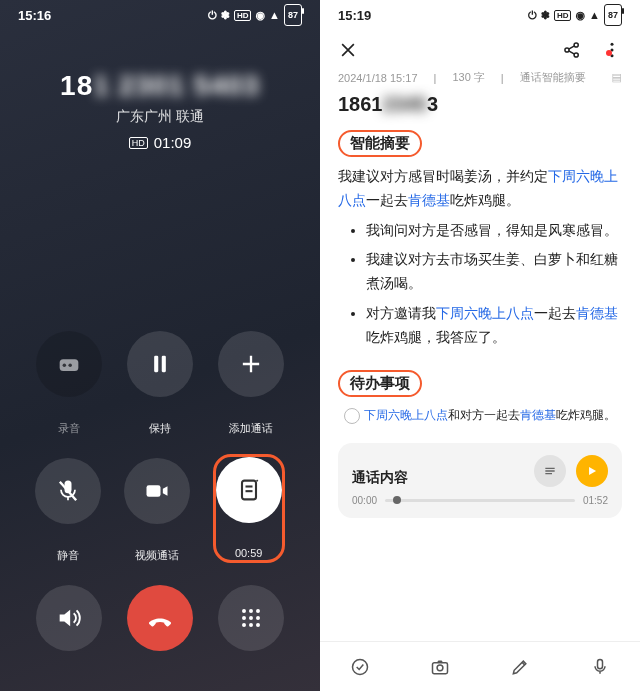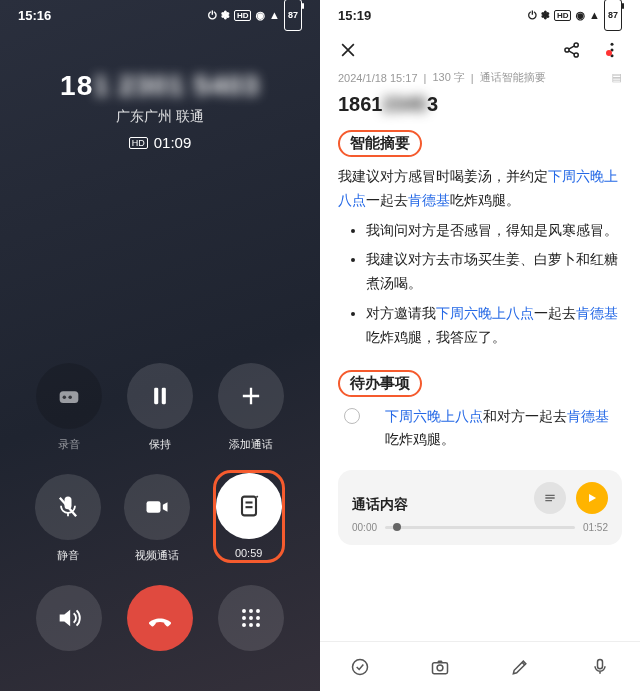--- a/index.html
+++ b/index.html
@@ -2,54 +2,54 @@
 <html><head>
 <meta charset="utf-8">
 <style>
 *{margin:0;padding:0;box-sizing:border-box;font-family:-apple-system,"PingFang SC","Microsoft YaHei",sans-serif}
 body{width:640px;height:691px;display:flex;overflow:hidden}
 .phone{width:320px;height:691px;position:relative;overflow:hidden}
 .left{background:linear-gradient(160deg,#2a2f3d 0%,#1f2430 55%,#34303a 100%);color:#fff}
 .right{background:#fff;color:#222}
 .status{height:30px;display:flex;align-items:center;justify-content:space-between;padding:0 18px;font-size:13px;font-weight:600}
 .status-icons{display:flex;gap:4px;align-items:center;font-size:11px}
-.batt{display:inline-flex;align-items:center;border:1px solid currentColor;border-radius:3px;padding:0 3px;font-size:9px;height:32px;position:relative}
+.batt{display:inline-flex;align-items:center;border:1px solid currentColor;border-radius:3px;padding:0 3px;font-size:9px;height:22px;position:relative}
 .batt::after{content:"";position:absolute;right:-3px;top:3px;width:2px;height:6px;background:currentColor;border-radius:1px}
 
 .call-info{text-align:center;margin-top:40px}
 .number{font-size:28px;font-weight:700;letter-spacing:1px}
 .blur{filter:blur(6px);display:inline-block}
 .loc{font-size:14px;opacity:.85;margin-top:6px}
 .timer{font-size:15px;margin-top:8px;display:flex;align-items:center;justify-content:center;gap:6px}
 .hd{font-size:9px;border:1px solid #fff;padding:0 2px;border-radius:2px}
 
 .controls{position:absolute;bottom:18px;left:0;right:0;padding:0 24px}
 .row{display:flex;justify-content:space-around;margin-bottom:22px}
-.btn{display:flex;flex-direction:column;align-items:center;gap:8px}
+.btn{display:flex;flex-direction:column;align-items:center;gap:24px}
 .circ{width:66px;height:66px;border-radius:50%;background:rgba(255,255,255,.12);display:flex;align-items:center;justify-content:center;color:#fff}
 .circ.disabled{background:rgba(0,0,0,.28);opacity:.55}
 .circ.white{background:#fff;color:#333}
 .circ.red{background:#e04a3f}
 .lbl{font-size:11px;opacity:.9}
 .lbl.dim{opacity:.5}
 .hl{border:3px solid #f55b2e;border-radius:18px;margin-top:-4px}
 
 .topbar{display:flex;align-items:center;justify-content:space-between;padding:10px 18px}
 .topbar-right{display:flex;gap:20px;align-items:center}
 .red-dot{width:6px;height:6px;background:#f33;border-radius:50%;position:absolute;margin-left:4px;margin-top:-10px}
-.meta{font-size:11px;color:#999;padding:0 18px;display:flex;gap:6px;align-items:center}
+.meta{font-size:11px;color:#999;padding:0 18px;display:flex;gap:16px;align-items:center}
 .title{font-size:20px;font-weight:700;padding:8px 18px 14px}
 
 .section{padding:0 18px 8px}
 .sec-head{display:inline-block;font-size:15px;font-weight:700;color:#222;border:2.5px solid #f55b2e;border-radius:14px;padding:2px 10px;margin-bottom:8px}
 .body-text{font-size:14px;line-height:1.7;color:#222}
 .link{color:#2468e6}
 .bullets{padding:6px 0 6px 28px}
 .bullets li{font-size:14px;line-height:1.7;margin-bottom:6px}
-.todo{display:flex;gap:25px;font-size:14px;line-height:1.7;padding-left:6px}
+.todo{display:flex;gap:4px;font-size:12px;line-height:1.7;padding-left:6px}
 .radio{width:16px;height:16px;border:1.5px solid #bbb;border-radius:50%;margin-top:3px;flex-shrink:0}
 
 .player{margin:10px 18px;background:#f4f4f4;border-radius:14px;padding:12px 14px}
 .player-top{display:flex;align-items:flex-end;justify-content:space-between}
 .player-top span:first-child{font-size:14px;font-weight:600}
 .player-btns{display:flex;gap:10px;align-items:center}
 .pbtn{width:32px;height:32px;border-radius:50%;display:flex;align-items:center;justify-content:center}
 .pbtn.gray{background:#e2e2e2;color:#555}
 .pbtn.play{background:#ffb400;color:#fff}
 .progress{display:flex;align-items:center;gap:8px;margin-top:8px;font-size:10px;color:#888}

